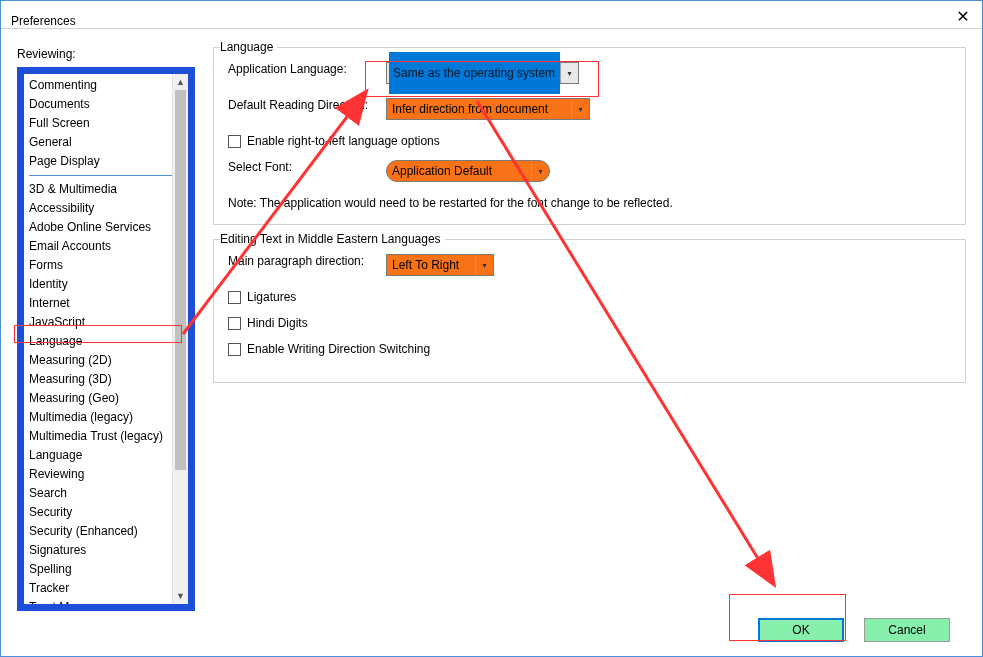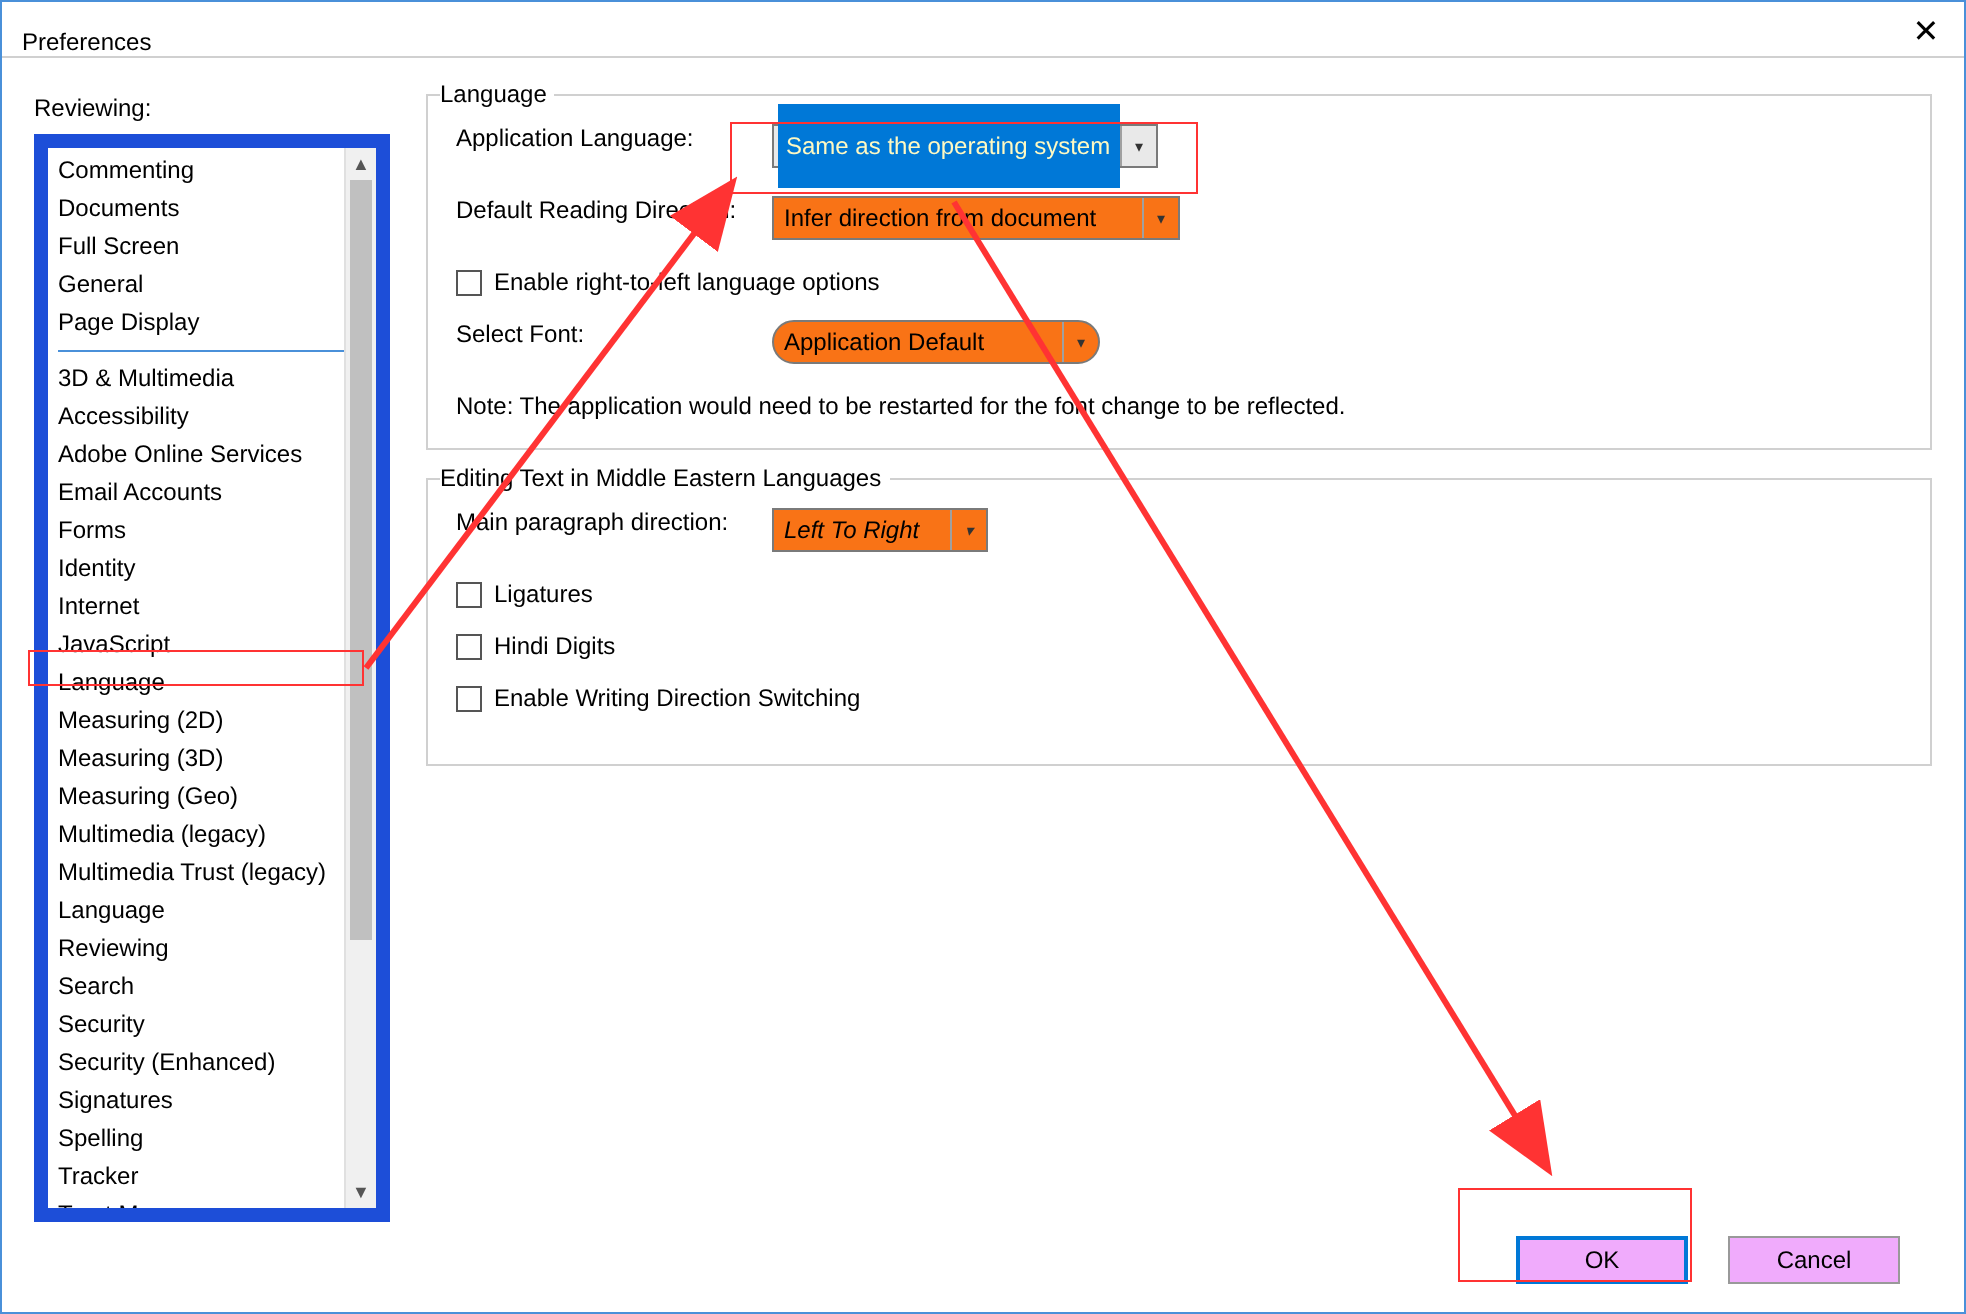--- a/index.html
+++ b/index.html
@@ -119,39 +119,39 @@
       height: 22px;
       padding: 0 0 0 5px;
       font-size: 12px;
       cursor: pointer;
     }
     .combo.selected-blue {
       background: #e9e9e9;
     }
     .combo.selected-blue .combo-text {
       background: #0078d7;
-      color: #fef9c3;
+      color: #0f172a;
       padding: 14px 4px;
       margin: -2px 0 -2px -3px;
     }
     .combo-text { flex: 1; padding-right: 10px; }
     .combo-btn {
       width: 18px;
       height: 20px;
       border-left: 1px solid #a0a0a0;
       display: flex;
       align-items: center;
       justify-content: center;
       font-size: 8px;
       color: #333;
     }
     .combo-w1 { width: 193px; }
     .combo-w2 { width: 204px; }
     .combo-w3 { width: 164px; border-radius: 11px; }
-    .combo-w4 { width: 108px; font-style: italic; }
+    .combo-w4 { width: 108px; }
     .checkbox-row {
       display: flex;
       align-items: center;
       gap: 6px;
       margin-bottom: 12px;
     }
     .chk {
       width: 13px; height: 13px;
       border: 1px solid #555;
       background: #fff;
@@ -166,21 +166,21 @@
       display: flex;
       align-items: center;
       justify-content: flex-end;
       gap: 20px;
       padding-right: 32px;
     }
     .btn {
       width: 86px;
       height: 24px;
       border: 1px solid #999;
-      background: #f0abfc;
+      background: #86efac;
       text-align: center;
       line-height: 22px;
       cursor: pointer;
       font-size: 12px;
     }
     .btn.focus { border: 2px solid #0078d7; line-height: 20px; }
     
     .anno {
       position: absolute;
       border: 1px solid #ff3333;

